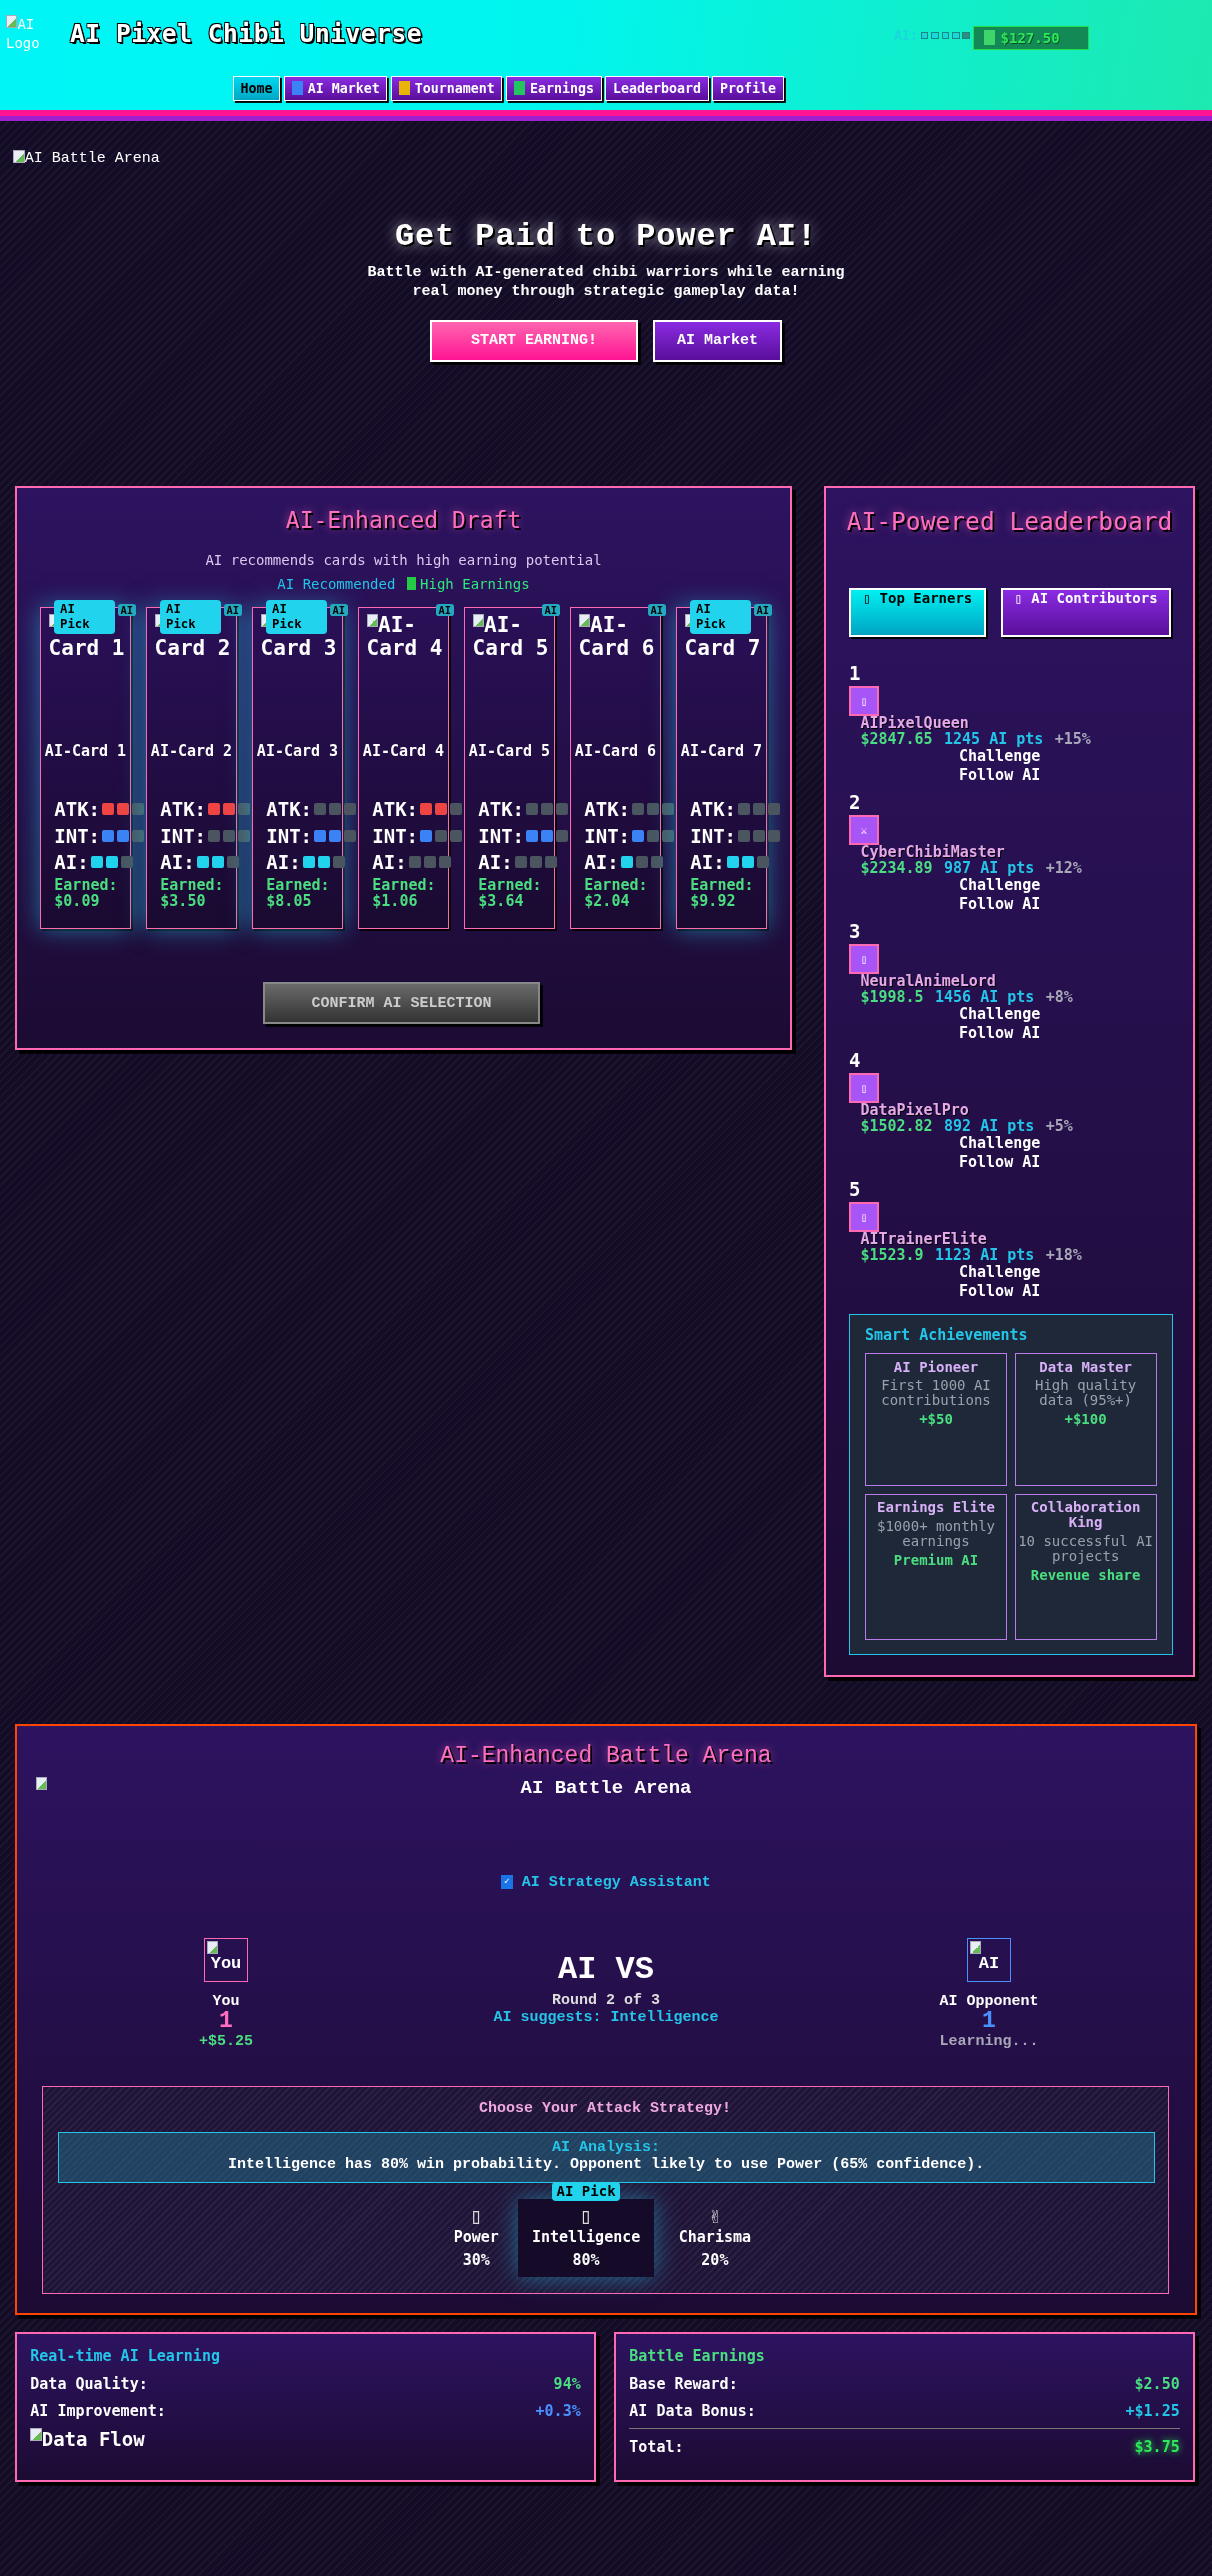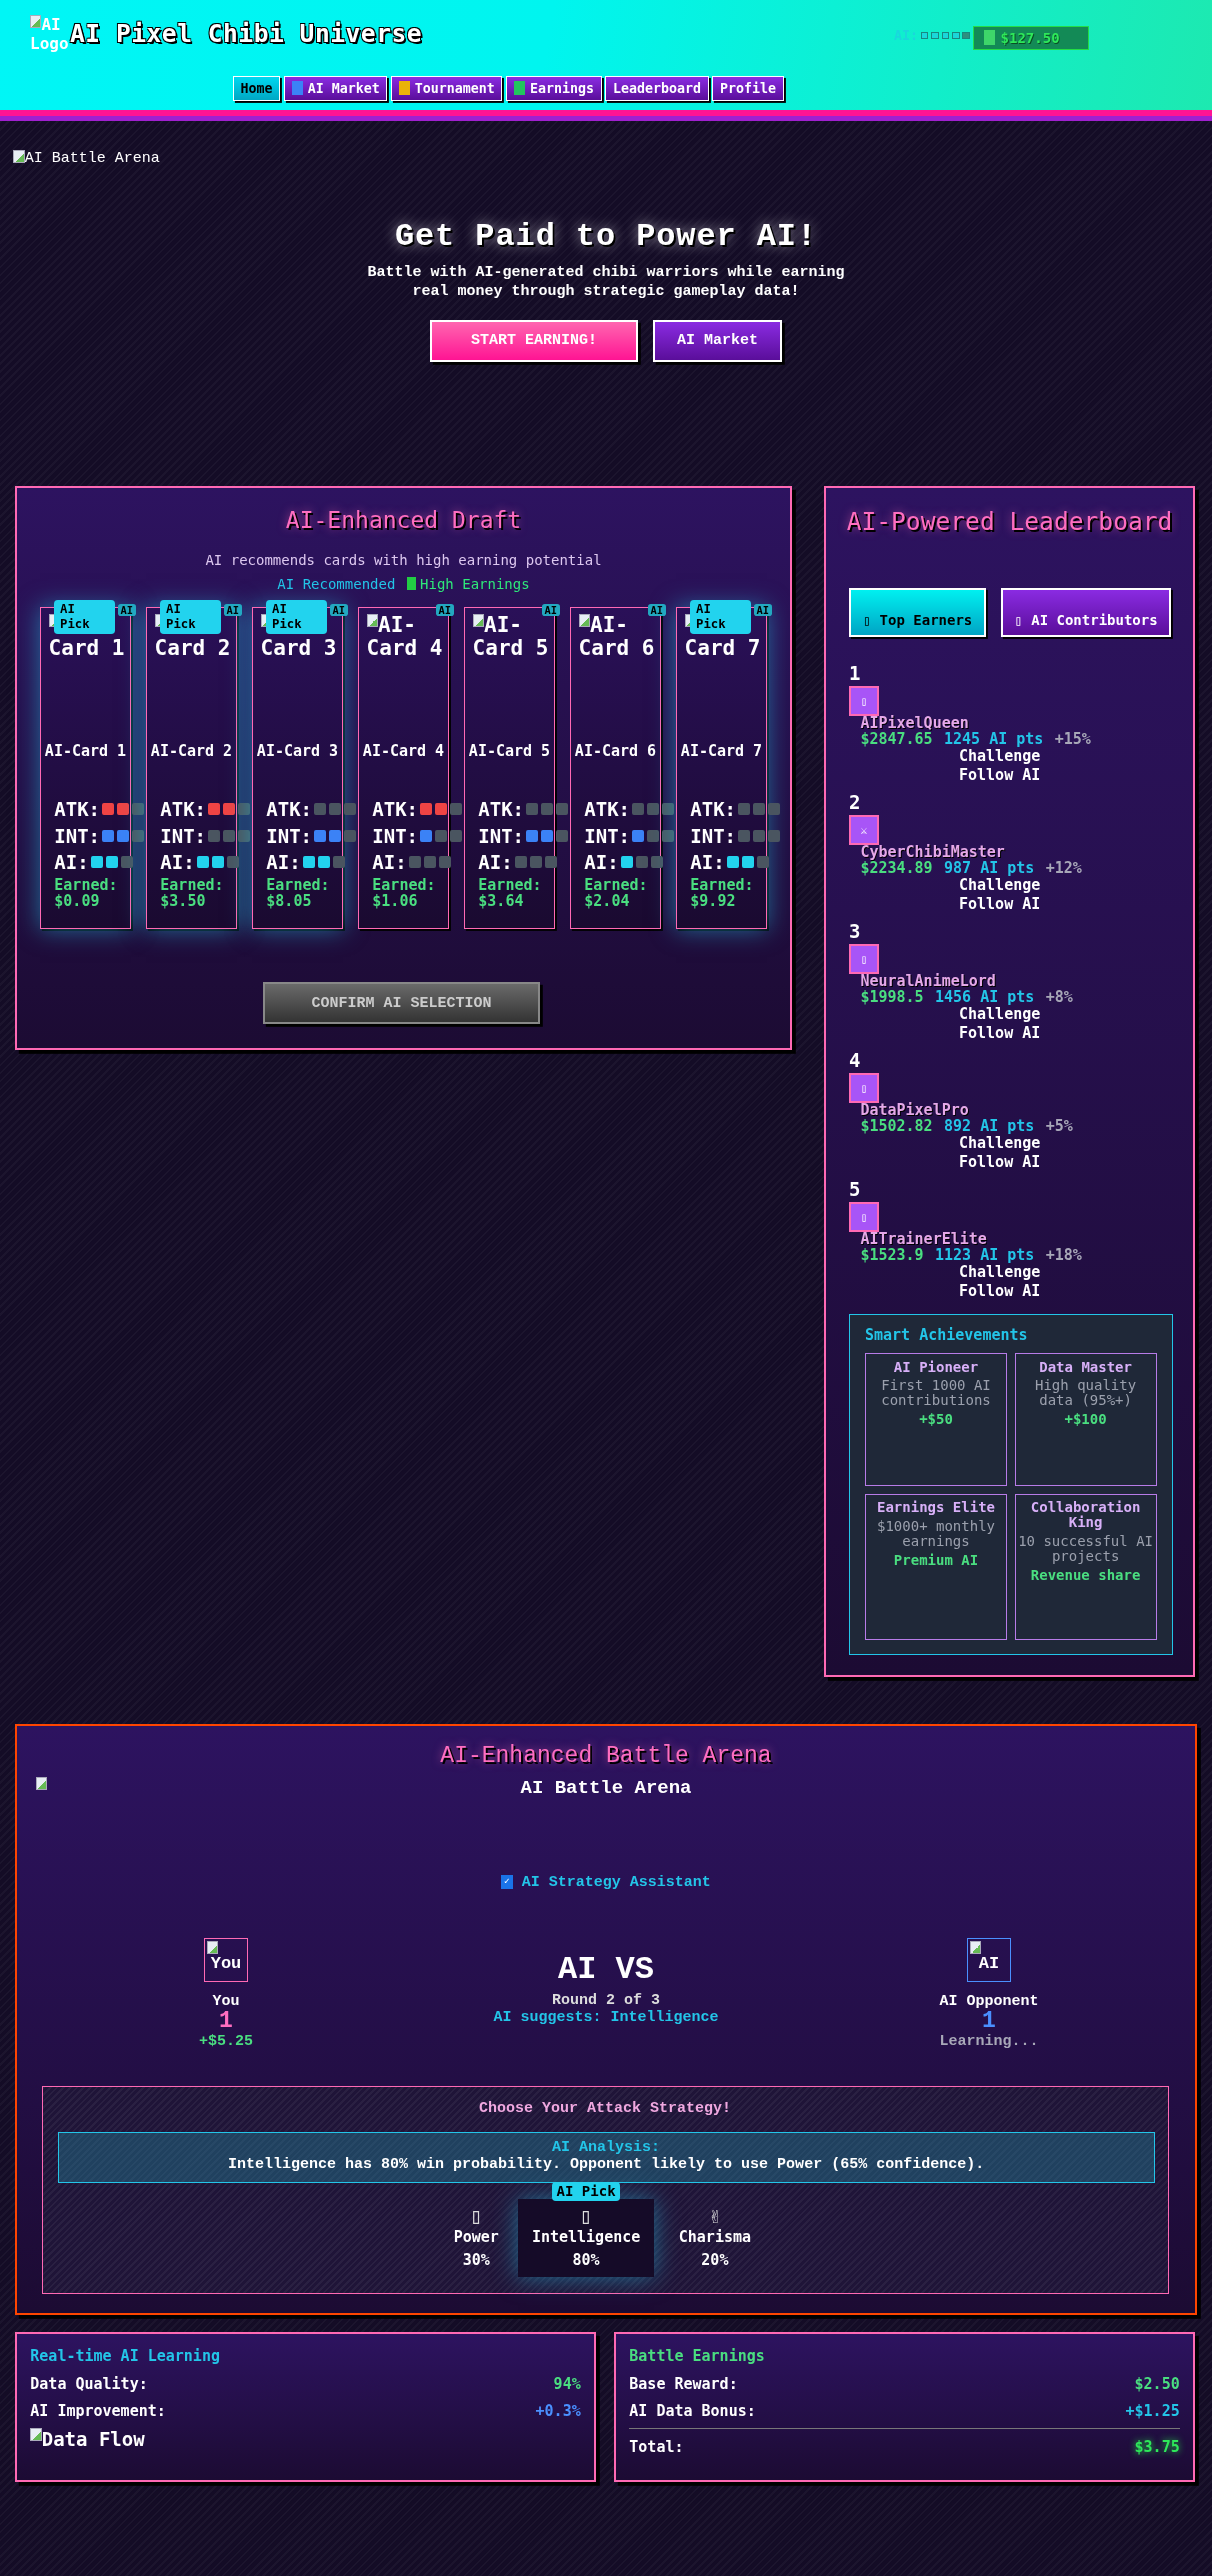--- a/index.html
+++ b/index.html
@@ -15,21 +15,21 @@
 
   
   .header {
     height: 121px;
     background: linear-gradient(100deg, #00f6f6 0%, #00f5ef 45%, #1de9b0 100%);
     position: relative;
     border-bottom: 5.7px solid #a020d0;
     box-shadow: 0 -3.8px 0 #ff1aa0 inset;
   }
   .header .stripe { position: absolute; left: 0; right: 0; bottom: 0; height: 5.7px; background: #ff1493; }
-  .logo-alt { position: absolute; left: 30px; top: 15px; width: 38px; font-size: 16px; line-height: 19px; color: #fff; font-weight: bold; }
+  .logo-alt { position: absolute; left: 6px; top: 15px; width: 38px; font-size: 14px; line-height: 19px; color: #fff; font-weight: normal; }
   .broken-img { display: inline-block; width: 11.4px; height: 13.3px; background: linear-gradient(135deg, #e8eef5 60%, #66bb55 60%); border: 0.9px solid #aab; vertical-align: top; }
   .site-title { position: absolute; left: 70px; top: 19px; font-size: 24.6px; font-weight: bold; color: #fff; text-shadow: 1.9px 1.9px 0 #000, -0.9px -0.9px 0 #000, 0.9px -0.9px 0 #000, -0.9px 0.9px 0 #000; letter-spacing: 0.5px; }
   .ai-meter { position: absolute; left: 894px; top: 28px; font-size: 13.3px; color: #23c5e8; font-weight: bold; opacity: 0.55; display: flex; align-items: center; gap: 2.8px; }
   .ai-meter .pip { width: 7.6px; height: 7.6px; background: #23c5e8; border: 0.9px solid #234; }
   .ai-meter .pip.off { background: #444; }
   .balance { position: absolute; left: 973px; top: 25.6px; width: 116px; height: 24.6px; background: #138a56; border: 1.9px solid #22dd44; display: flex; align-items: center; gap: 5.7px; padding-left: 9.5px; font-weight: bold; font-size: 14px; color: #2ee85a; text-shadow: 0.9px 0.9px 0 #0a4d24; }
   .balance .ico { width: 11.4px; height: 15px; background: #3ed66a; }
   .nav { position: absolute; left: 233px; top: 76px; display: flex; gap: 3.8px; }
   .nav-btn { height: 24.6px; padding: 0 6.6px; border: 1.9px solid #fff; font-size: 13.3px; font-weight: bold; color: #fff; display: flex; align-items: center; gap: 4.7px; background: linear-gradient(#8a2be2, #5a0e9a); box-shadow: 1.9px 1.9px 0 #000; cursor: pointer; }
   .nav-btn.active { background: linear-gradient(#00d8f0, #00a7c4); color: #000; }
@@ -69,21 +69,21 @@
   .card .stat .p { width: 12.3px; height: 12.3px; border-radius: 1.9px; background: #4a5560; }
   .card .stat .p.r { background: #ef4444; } .card .stat .p.b { background: #3b82f6; } .card .stat .p.c { background: #22d3ee; }
   .card .earned { position: absolute; left: 13.3px; top: 269px; font-size: 15px; font-weight: bold; line-height: 16px; color: #4ade80; }
   .selected-count { position: absolute; left: 0; right: 0; top: 470px; text-align: center; font-size: 15px; font-weight: bold; }
   .confirm-btn { position: absolute; left: 246px; top: 494px; width: 277px; height: 42px; border: 2.8px solid #888; background: linear-gradient(#6a6a6a, #333); color: #ccc; font-weight: bold; font-size: 15px; box-shadow: 2.8px 2.8px 0 #000; font-family: "Liberation Mono", monospace; }
 
   
   .leader { left: 824px; top: 486px; width: 371px; height: 1191px; }
   .leader .panel-title { margin-top: 21px; font-size: 24.6px; line-height: 26.5px; }
   .lb-tabs { position: absolute; top: 100px; left: 23px; display: flex; gap: 15px; }
-  .lb-tab { height: 49px; border: 2.8px solid #fff; font-size: 14px; font-weight: bold; line-height: 15px; text-align: center; cursor: pointer; box-shadow: 1.9px 1.9px 0 #000; padding-top: 23px; }
+  .lb-tab { height: 49px; border: 2.8px solid #fff; font-size: 14px; font-weight: bold; line-height: 15px; text-align: center; cursor: pointer; box-shadow: 1.9px 1.9px 0 #000; padding-top: 1px; }
   .lb-tab.a { width: 137px; background: linear-gradient(#00f0f0, #00a4c4); color: #000; }
   .lb-tab.b { width: 170px; background: linear-gradient(#8a2be2, #5a0e9a); color: #fff; }
   .lb-list { position: absolute; top: 174px; left: 23px; width: 322px; }
   .lb-entry { height: 129px; position: relative; }
   .lb-rank { font-size: 19px; font-weight: bold; }
   .lb-avatar { width: 30px; height: 30px; background: #a855f7; border: 2.8px solid #ff69b4; color: #fff; font-size: 11.4px; display: flex; align-items: center; justify-content: center; margin-top: 1.9px; }
   .lb-name { margin-left: 11.4px; color: #e5a8e8; font-size: 15px; font-weight: bold; text-shadow: 0.9px 0.9px 0 #000; line-height: 15px; }
   .lb-stats { margin-left: 11.4px; font-size: 15px; font-weight: bold; line-height: 16px; display: flex; gap: 11.4px; }
   .lb-stats .money { color: #4ade80; } .lb-stats .pts { color: #23c5e8; } .lb-stats .pct { color: #a8a8b8; }
   .lb-action { margin-left: 110px; font-size: 15px; font-weight: bold; line-height: 19px; cursor: pointer; }

